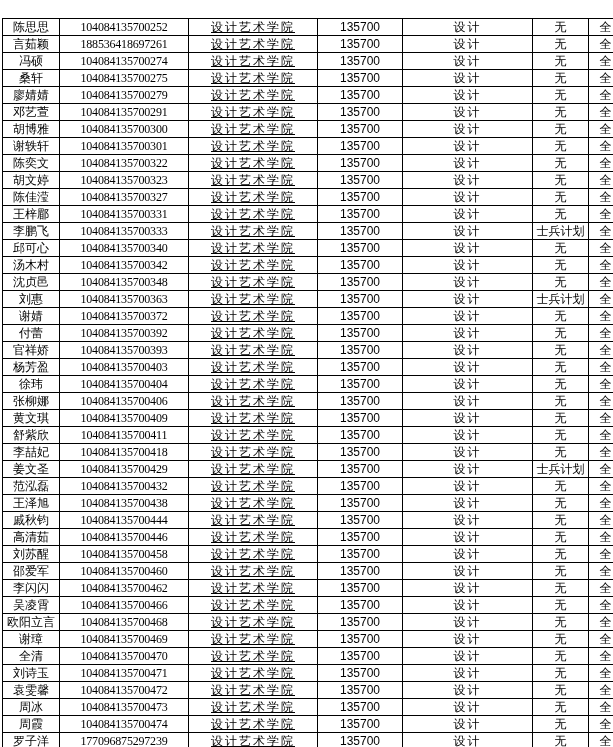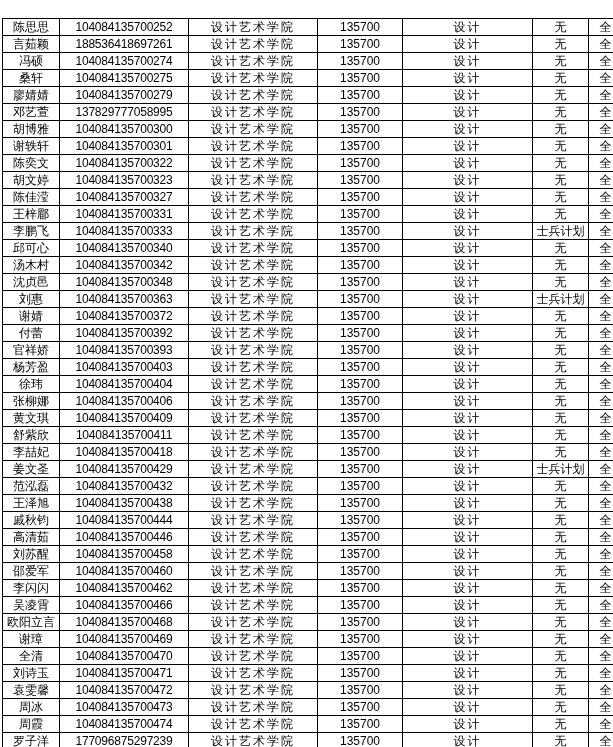--- a/index.html
+++ b/index.html
@@ -44,22 +44,22 @@
   
   col.c-name   { width: 57px; }
   col.c-id     { width: 129px; }
   col.c-college{ width: 129px; }
   col.c-major  { width: 85px; }
   col.c-field  { width: 130px; }
   col.c-plan   { width: 56px; }
   col.c-mode   { width: 61px; }
 
   td.cell-name    { font-size: 12px; letter-spacing: 0px; }
-  td.cell-id      { font-size: 12px; font-family: Liberation Sans, sans-serif; letter-spacing: -0.2px; }
-  td.cell-college { font-size: 12px; letter-spacing: 2px; }
+  td.cell-id      { font-size: 12px; font-family: Liberation Serif, serif; letter-spacing: -0.2px; }
+  td.cell-college { font-size: 12px; letter-spacing: 2px; text-decoration: underline; }
   td.cell-major   { font-size: 12px; font-family: Liberation Sans, sans-serif; }
   td.cell-field   { font-size: 12px; letter-spacing: 2px; }
   td.cell-plan    { font-size: 11px; letter-spacing: 0px; }
   td.cell-mode    { font-size: 12px; letter-spacing: 1px; }
 </style>
 </head>
 <body>
 
 <div id="page">
   <table class="roster">
@@ -113,21 +113,21 @@
           <td class="cell-name">廖婧婧</td>
           <td class="cell-id">104084135700279</td>
           <td class="cell-college">设计艺术学院</td>
           <td class="cell-major">135700</td>
           <td class="cell-field">设计</td>
           <td class="cell-plan">无</td>
           <td class="cell-mode">全日制</td>
         </tr>
         <tr>
           <td class="cell-name">邓艺萱</td>
-          <td class="cell-id">137829777058995</td>
+          <td class="cell-id">104084135700291</td>
           <td class="cell-college">设计艺术学院</td>
           <td class="cell-major">135700</td>
           <td class="cell-field">设计</td>
           <td class="cell-plan">无</td>
           <td class="cell-mode">全日制</td>
         </tr>
         <tr>
           <td class="cell-name">胡博雅</td>
           <td class="cell-id">104084135700300</td>
           <td class="cell-college">设计艺术学院</td>

